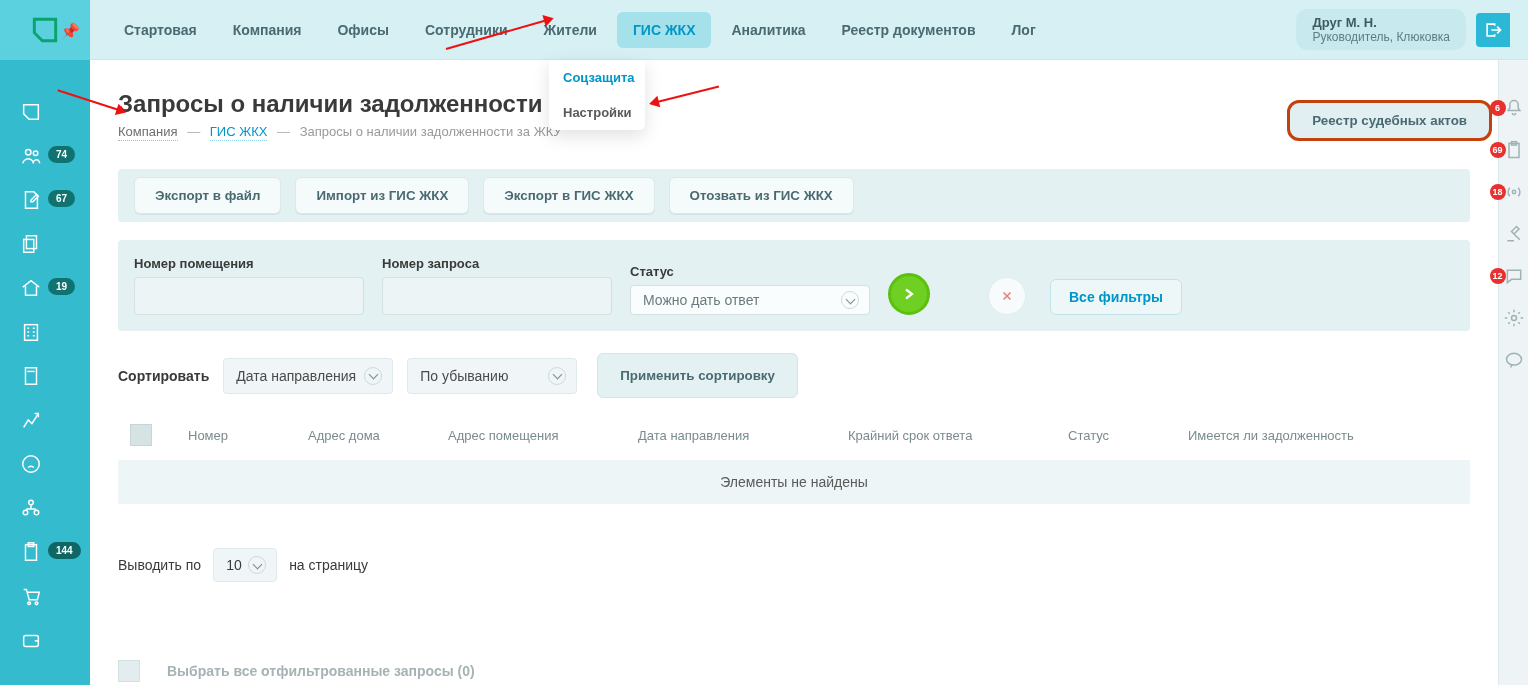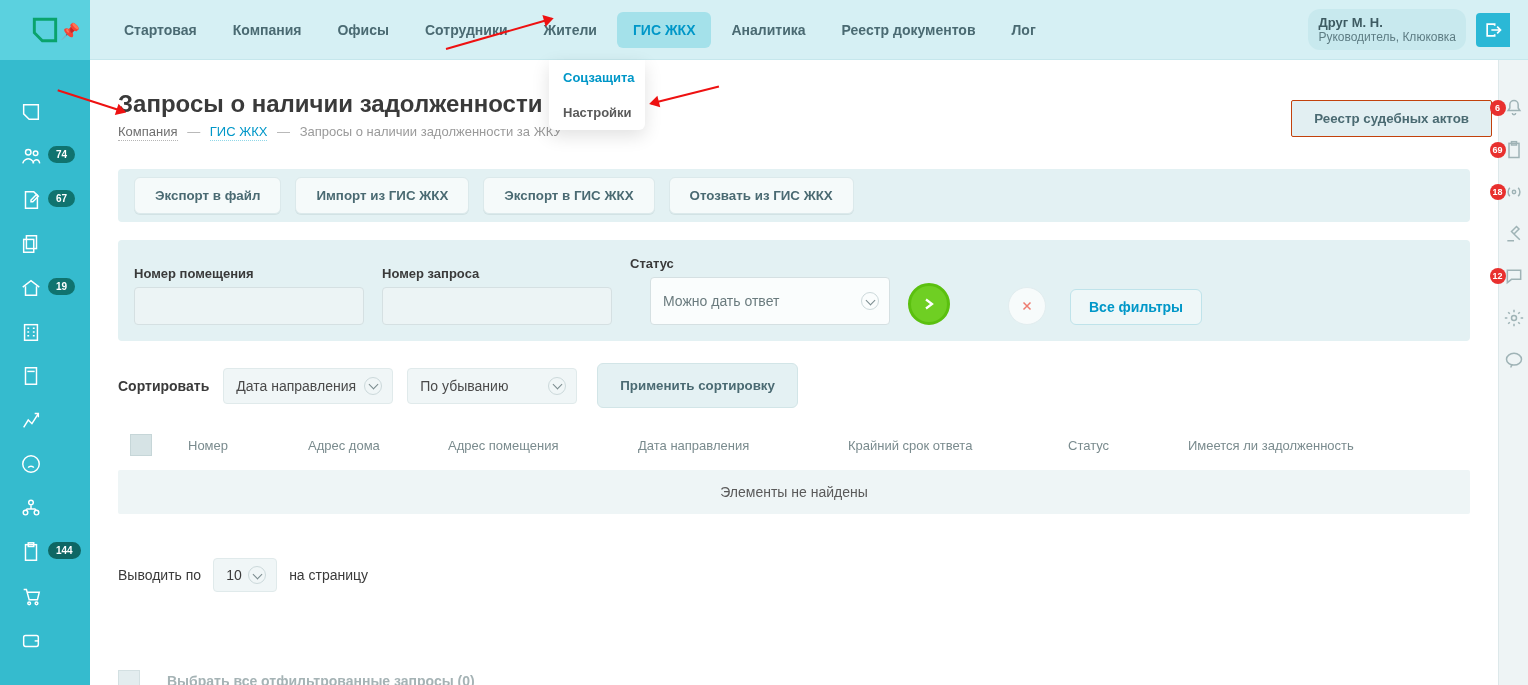--- a/index.html
+++ b/index.html
@@ -39,21 +39,21 @@
     background: #d6f0f4; border-bottom: 1px solid #c6e7ec;
     display: flex; align-items: center; padding: 0 18px;
   }
   .topnav { display: flex; gap: 4px; }
   .topnav-item {
     padding: 10px 16px; font-weight: bold; color: #4a6a72; cursor: pointer;
     border-radius: 6px;
   }
   .topnav-item.active { background: #a4e1ea; color: #0097c8; }
   .user-chip {
-    margin-left: auto; background: #c8e9ee; padding: 6px 10px; border-radius: 12px;
+    margin-left: auto; background: #c8e9ee; padding: 6px 16px; border-radius: 12px;
     min-width: 150px;
   }
   .user-chip .uname { font-weight: bold; color: #3e5b62; font-size: 13px; }
   .user-chip .urole { font-size: 12px; color: #5e7d84; }
   .logout-btn {
     margin-left: 10px; width: 34px; height: 34px; background: #2bb8d6; border-radius: 4px 0 0 4px;
     display: flex; align-items: center; justify-content: center; color: #fff;
   }
 
   
@@ -72,22 +72,22 @@
   }
   .page-title { font-size: 24px; font-weight: bold; color: #3a3a3a; margin-top: 12px; }
   .breadcrumb { margin-top: 6px; font-size: 13px; color: #7b7b7b; }
   .breadcrumb a { color: #6f6f6f; text-decoration: none; border-bottom: 1px dotted #b5b5b5; padding-bottom: 1px; cursor: pointer; }
   .breadcrumb .sep { margin: 0 6px; color: #b0b0b0; }
   .breadcrumb .current { color: #9a9a9a; }
   .breadcrumb a.link-blue { color: #0097c8; border-bottom-color: #8fd7e8; }
 
   .btn-right {
     position: absolute; right: 36px; top: 100px;
-    background: #e2eff2; border: 1px solid #c2410c; color: #4a6a72;
-    font-weight: bold; padding: 10px 22px; border-radius: 2px; cursor: pointer;
+    background: #e2eff2; border: 3px solid #c2410c; color: #4a6a72;
+    font-weight: bold; padding: 10px 22px; border-radius: 12px; cursor: pointer;
   }
 
   .action-bar {
     margin-top: 30px; background: #e3f1f3; padding: 8px 16px; border-radius: 4px;
     display: flex; gap: 14px;
   }
   .action-bar button {
     background: #f5fafa; border: 1px solid #dbe9eb; color: #4a6a72;
     font-weight: bold; padding: 10px 20px; border-radius: 6px; cursor: pointer;
     box-shadow: 0 1px 0 #d2e2e4;
@@ -97,22 +97,22 @@
     margin-top: 18px; background: #e3f1f3; padding: 16px 16px; border-radius: 4px;
     display: flex; gap: 18px; align-items: flex-end;
   }
   .filter-field { display: flex; flex-direction: column; gap: 6px; }
   .filter-field label { font-size: 13px; font-weight: bold; color: #3a3a3a; }
   .filter-field input[type=text] {
     height: 38px; border: 1px solid #d5e0e2; background: #ecf4f5; border-radius: 4px; padding: 0 10px;
     font-size: 14px;
   }
   .filter-field.select .sel {
-    height: 48px; border: 1px solid #d5e0e2; background: #fafdfd; border-radius: 4px; padding: 0 34px 0 12px;
-    display: flex; align-items: center; color: #6a7b7e; position: relative; min-width: 220px; cursor: pointer; margin-left: 20px;
+    height: 30px; border: 1px solid #d5e0e2; background: #fafdfd; border-radius: 4px; padding: 0 34px 0 12px;
+    display: flex; align-items: center; color: #6a7b7e; position: relative; min-width: 220px; cursor: pointer;
   }
   .sel .chev { position: absolute; right: 10px; top: 50%; transform: translateY(-50%); width: 18px; height: 18px;
     border: 1px solid #ccd9db; border-radius: 50%; display: flex; align-items: center; justify-content: center; }
   .sel .chev::after { content: ""; width: 6px; height: 6px; border-right: 1.5px solid #7a8b8e; border-bottom: 1.5px solid #7a8b8e; transform: rotate(45deg); margin-top: -2px; }
 
   .go-btn {
     width: 42px; height: 42px; border-radius: 50%; background: #6fcf23;
     display: flex; align-items: center; justify-content: center; color: #fff; cursor: pointer;
     border: 3px solid #5bc00f;
   }

